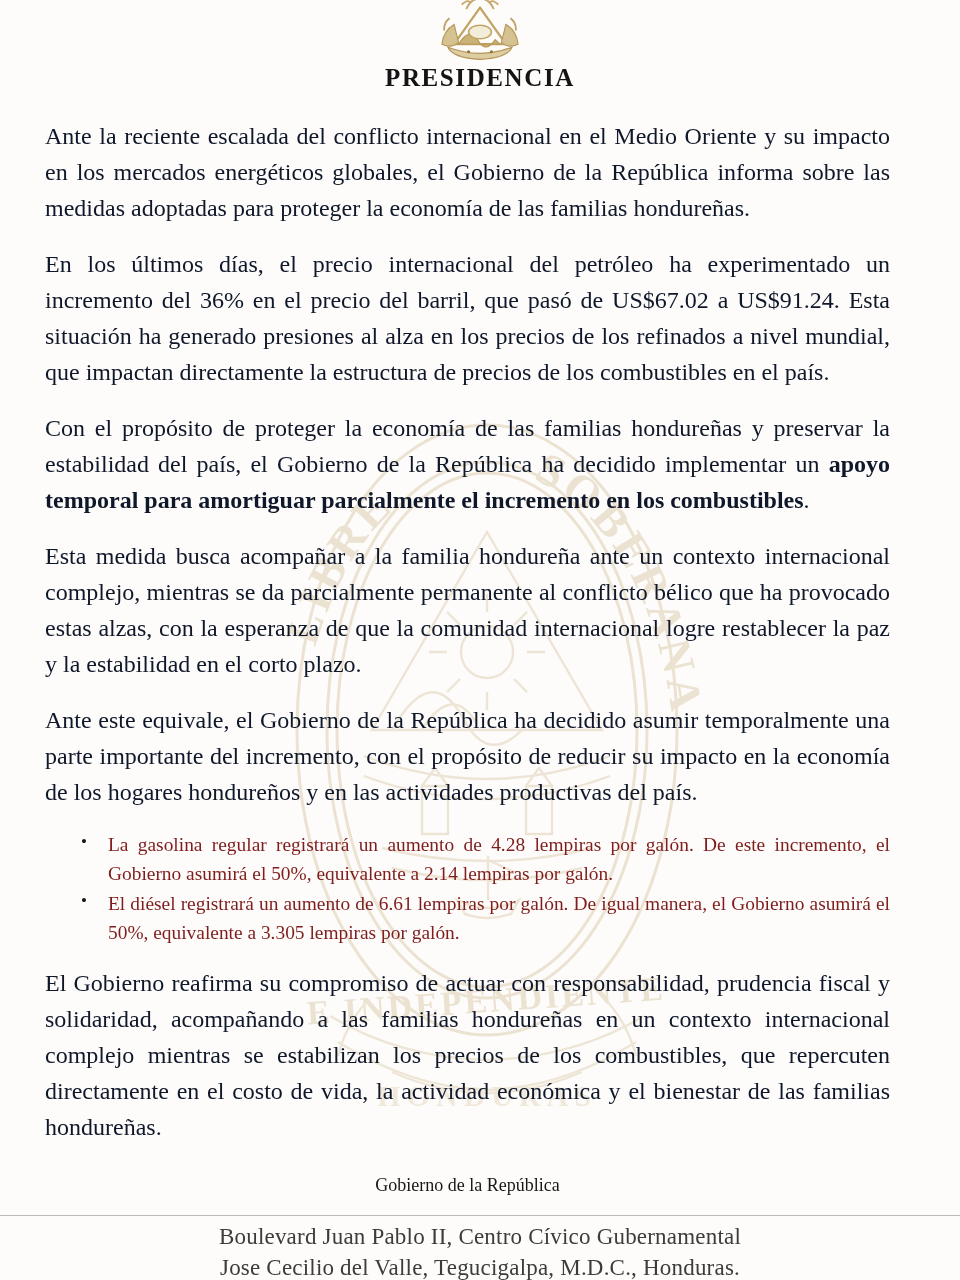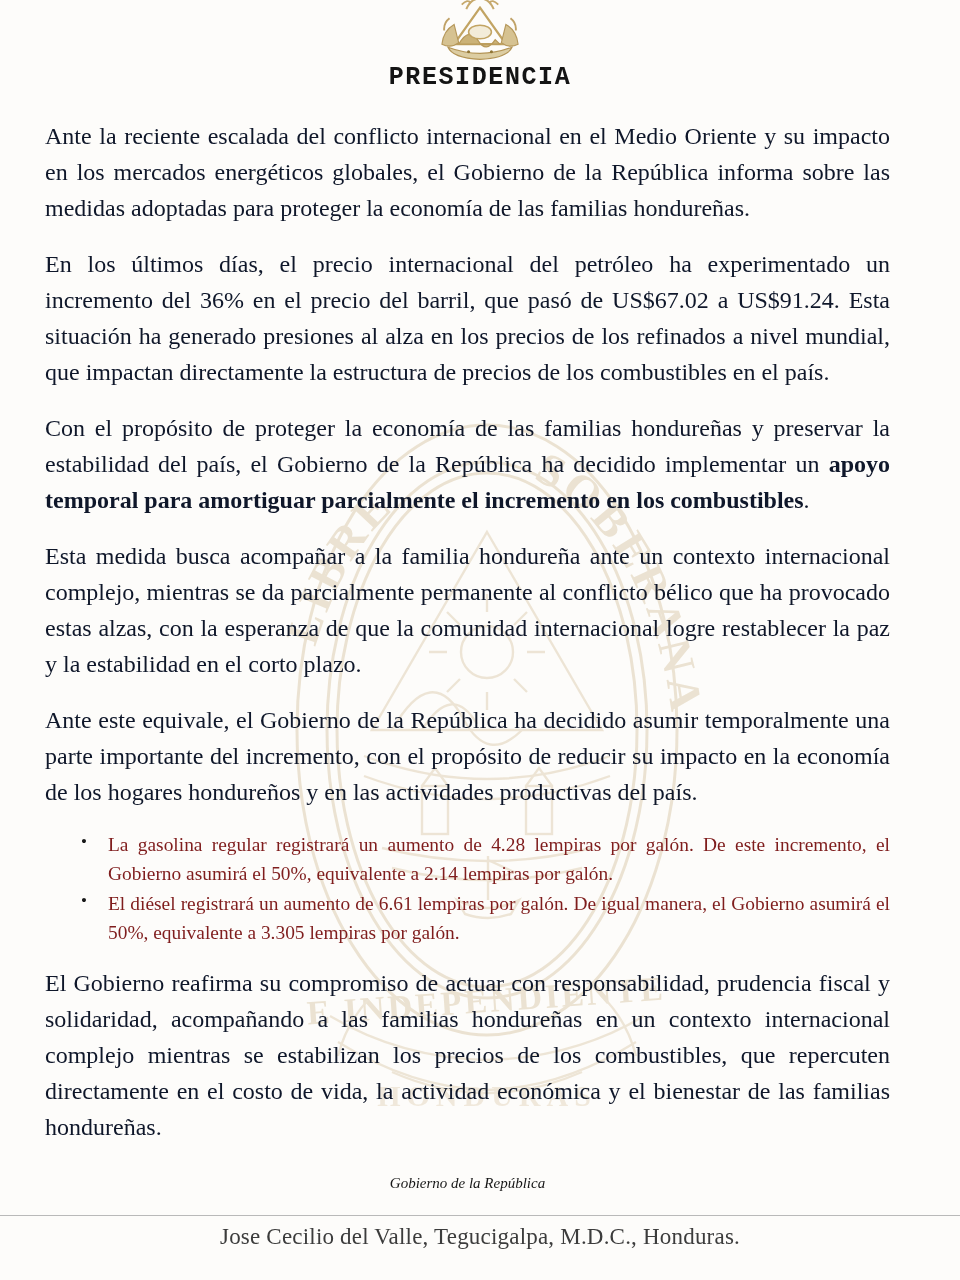--- a/index.html
+++ b/index.html
@@ -49,21 +49,21 @@
   }
   #crest {
     width: 116px;
     height: 64px;
     margin: 0 auto;
     display: block;
     overflow: hidden;
   }
   #crest svg { display: block; }
   #brand-title {
-    font-family: Liberation Mono, monospace;
+    font-family: Liberation Serif, serif;
     font-weight: bold;
     font-size: 25px;
     letter-spacing: 1.6px;
     color: #141414;
     line-height: 1;
     margin-top: 1px;
   }
   #brand-sub {
     font-family: "Liberation Serif", "DejaVu Serif", serif;
     font-weight: bold;
@@ -110,24 +110,23 @@
     content: "\2022";
     position: absolute;
     left: 36px;
     top: -1px;
     font-size: 17px;
     color: #171717;
   }
 
   #signature {
     text-align: center;
-    font-size: 15px;
+    font-size: 18px;
     color: #171717;
     margin-top: 30px;
-    font-style: italic;
   }
 
   
   #footer-rule {
     position: absolute;
     left: 0;
     top: 1215px;
     width: 960px;
     height: 1px;
     background: #b9b9b9;
@@ -252,16 +251,17 @@
     </ul>
 
 
     <p class="para">El Gobierno reafirma su compromiso de actuar con responsabilidad, prudencia fiscal y solidaridad, acompañando a las familias hondureñas en un contexto internacional complejo mientras se estabilizan los precios de los combustibles, que repercuten directamente en el costo de vida, la actividad económica y el bienestar de las familias hondureñas.</p>
 
     <div id="signature">Gobierno de la República</div>
   </div>
 
   <div id="footer-rule"></div>
   <div id="footer">
+    <div class="footer-line">Boulevard Juan Pablo II, Centro Cívico Gubernamental</div>
     <div class="footer-line">Jose Cecilio del Valle, Tegucigalpa, M.D.C., Honduras.</div>
   </div>
 
 </div>
 
 </body></html>

